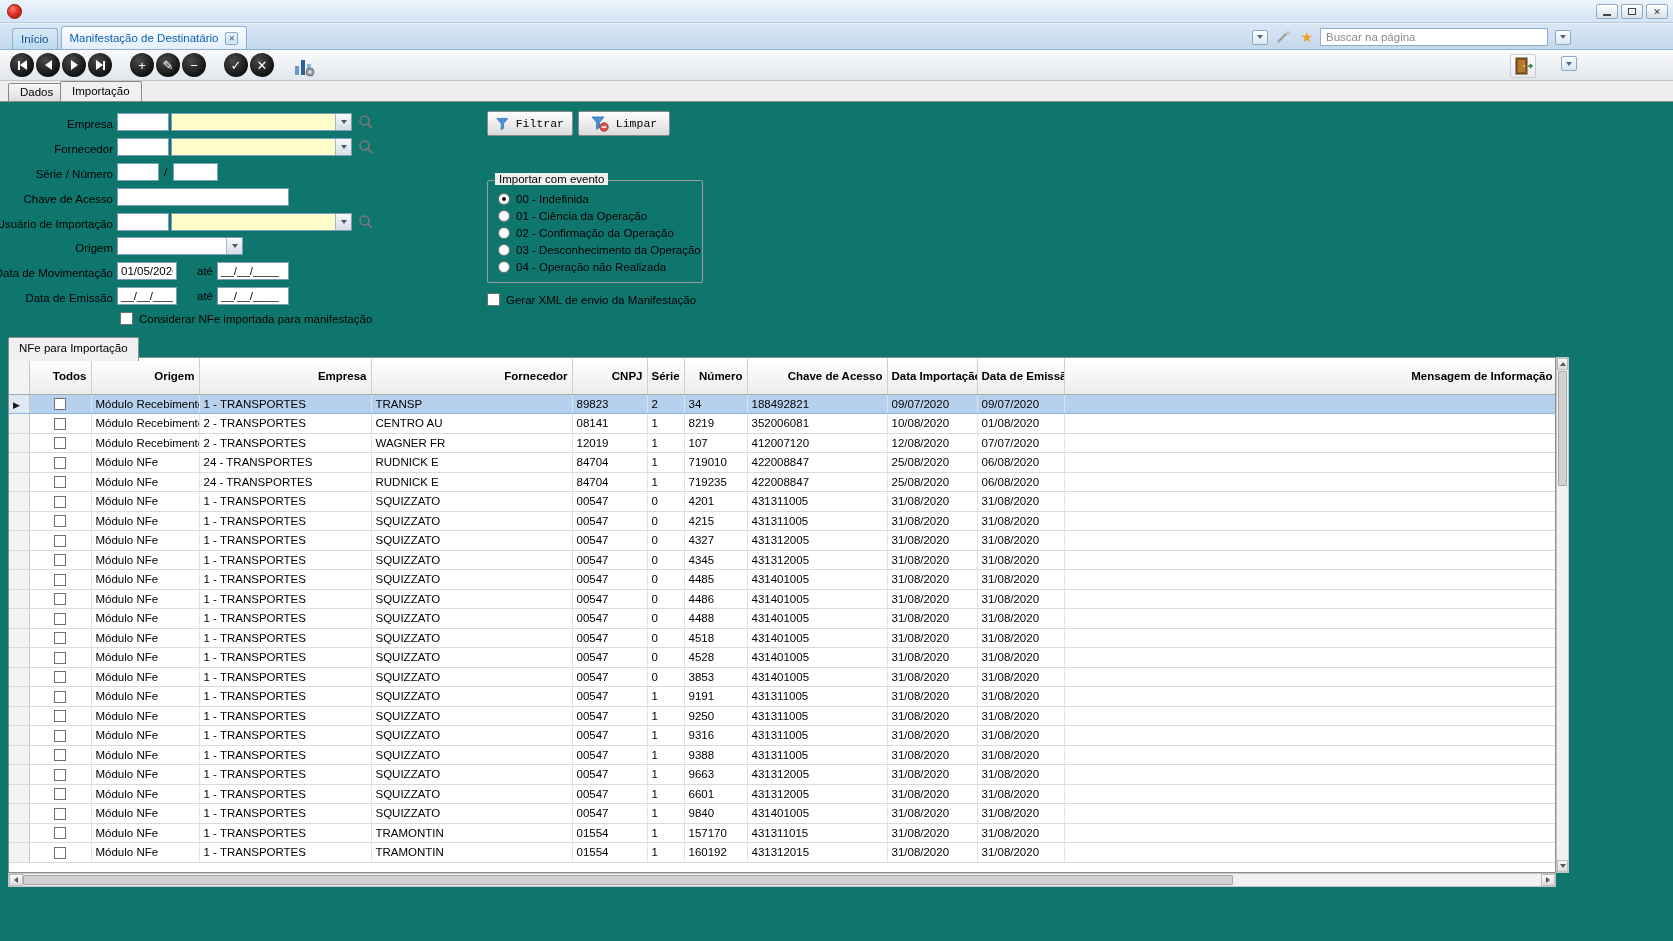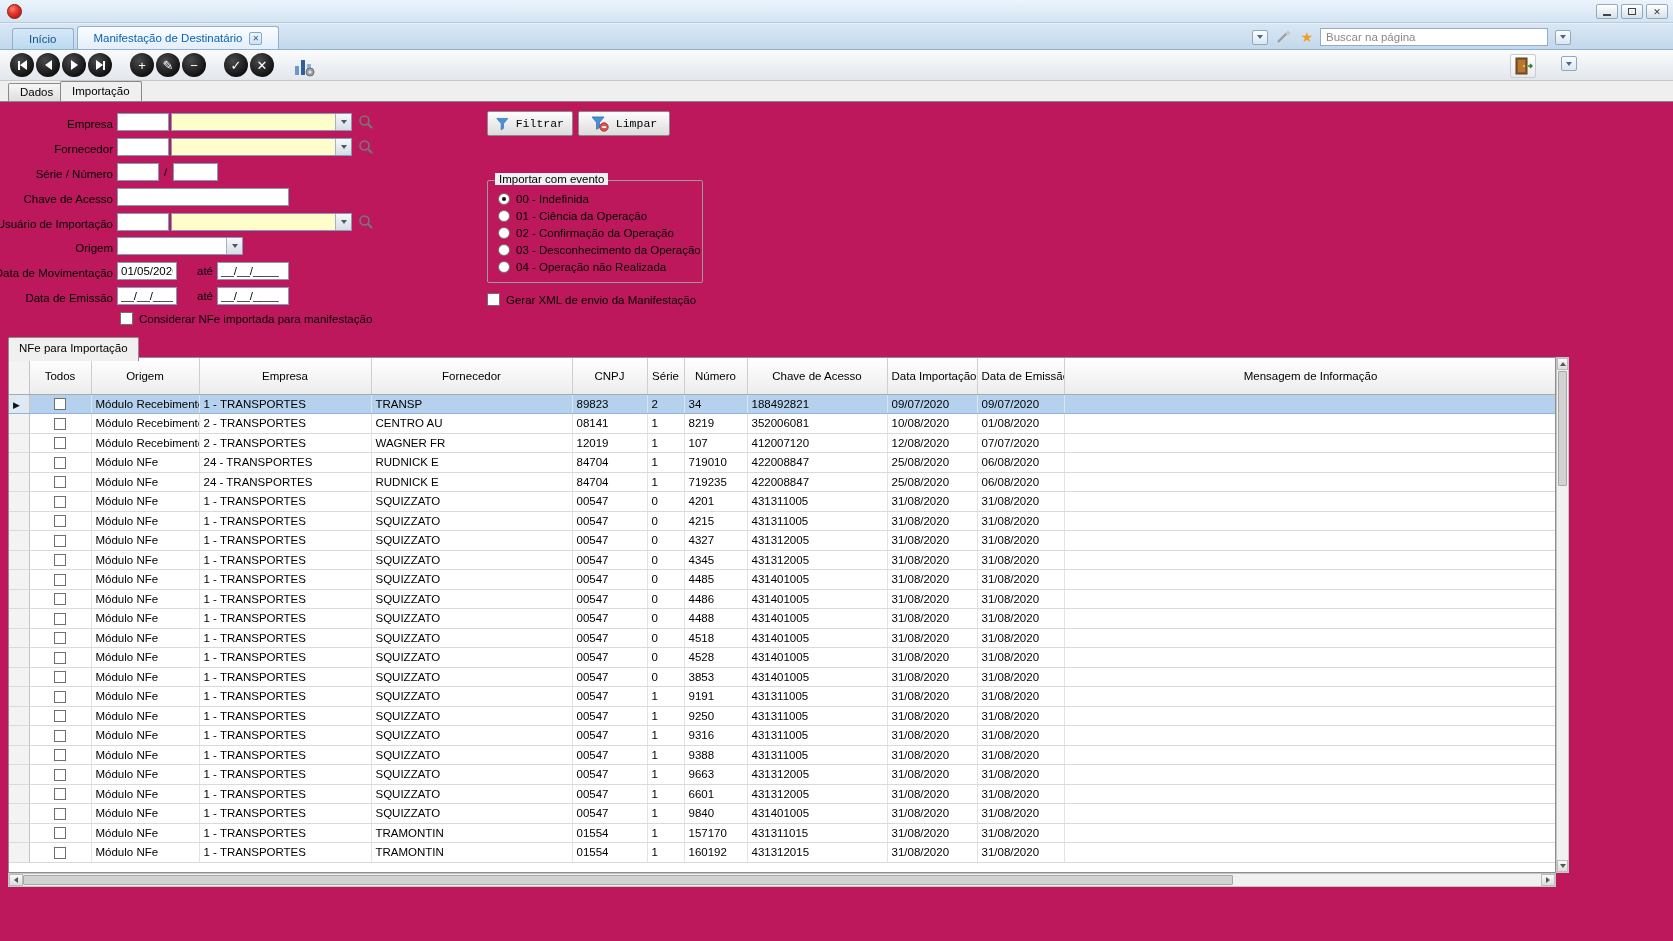--- a/index.html
+++ b/index.html
@@ -12,21 +12,21 @@
 .menu-items{display:flex;align-items:center;height:100%}
 .menu-item{padding:3px 9px;font-size:12px;cursor:default;white-space:nowrap}
 .win-controls{position:absolute;right:5px;top:4px;display:flex;gap:3px}
 .winbtn{width:22px;height:15px;border:1px solid #95a9bd;border-radius:2px;background:linear-gradient(#ffffff,#d7e0ea);display:flex;align-items:center;justify-content:center;font-size:9px;color:#333;cursor:pointer}
 .minglyph{width:8px;height:2px;background:#444;margin-top:7px}
 .maxglyph{width:8px;height:7px;border:1px solid #444}
 
 
 .tabbar{position:absolute;left:0;top:24px;width:1673px;height:26px;background:linear-gradient(#d9e7f5,#c3d8eb);border-bottom:1px solid #8fb0d0;z-index:4}
 .doc-tabs{position:absolute;left:12px;bottom:0;display:flex;align-items:flex-end;gap:3px}
-.doc-tab{display:flex;align-items:center;gap:7px;height:21px;padding:0 16px;border:1px solid #8fb0d0;border-bottom:none;border-radius:3px 3px 0 0;font-size:11.5px;color:#12508e;cursor:pointer;white-space:nowrap}
+.doc-tab{display:flex;align-items:center;gap:7px;height:21px;padding:0 8px;border:1px solid #8fb0d0;border-bottom:none;border-radius:3px 3px 0 0;font-size:11.5px;color:#12508e;cursor:pointer;white-space:nowrap}
 .doc-tab.inactive{background:linear-gradient(#d8e8f6,#badaf0)}
 .doc-tab.active{background:linear-gradient(#fbfdff,#e2eefa);height:23px;color:#0a62b4}
 .tabclose{width:13px;height:13px;border:1px solid #86a8c8;border-radius:2px;background:linear-gradient(#eef5fb,#cfe2f2);font-size:8px;line-height:11px;text-align:center;color:#35618e;cursor:pointer}
 .tab-right{position:absolute;right:102px;top:4px;display:flex;align-items:center;gap:7px}
 .sq-btn{width:16px;height:15px;border:1px solid #8fa8c2;border-radius:2px;background:linear-gradient(#fdfefe,#dbe6f0);display:flex;align-items:center;justify-content:center;color:#4a6a8a;cursor:pointer}
 .star{color:#f0a01e;font-size:14px;line-height:14px;cursor:pointer}
 .wand{display:flex;cursor:pointer}
 .searchbox{width:228px;height:18px;border:1px solid #93adc6;padding:0 5px;font-size:11.5px;font-family:inherit;color:#000;background:#fff}
 .searchbox::placeholder{color:#8a8a8a}
 
@@ -44,21 +44,21 @@
 .tri.r{border-top:5px solid transparent;border-bottom:5px solid transparent;border-left:7px solid currentColor}
 .tri.sm.l{border-top:3px solid transparent;border-bottom:3px solid transparent;border-right:4px solid currentColor;border-left:none}
 .tri.sm.r{border-top:3px solid transparent;border-bottom:3px solid transparent;border-left:4px solid currentColor;border-right:none}
 .tri.sm.d{border-left:3px solid transparent;border-right:3px solid transparent;border-top:4px solid currentColor;border-bottom:none}
 .tri.sm.u{border-left:3px solid transparent;border-right:3px solid transparent;border-bottom:4px solid currentColor;border-top:none}
 
 
 .subtabs{position:absolute;left:0;top:81px;width:1673px;height:20px;z-index:4}
 .subtab{position:absolute;bottom:0;height:18px;padding:0 11px;border:1px solid #898989;border-bottom:none;border-radius:2px 2px 0 0;background:linear-gradient(#f7f7f7,#dedede);font-size:11.5px;line-height:17px;cursor:pointer;white-space:nowrap}
 .subtab.active{height:20px;background:#f0f0f0;line-height:19px;z-index:5}
-.page{position:absolute;left:0;top:101px;width:1673px;height:840px;background:#be185d;border-top:1px solid #898989;z-index:1}
+.page{position:absolute;left:0;top:101px;width:1673px;height:840px;background:#0f766e;border-top:1px solid #898989;z-index:1}
 
 
 .flabel{position:absolute;right:1560px;white-space:nowrap;font-size:11.5px;line-height:18px}
 .tinput{position:absolute;height:18px;border:1px solid #7f9db9;background:#fff;font-family:inherit;font-size:11.5px;padding:0 3px;color:#000}
 .ycombo{position:absolute;height:18px;border:1px solid #7f9db9;background:#fffdc9;display:flex;cursor:pointer}
 .ycombo.white{background:#fff}
 .combo-text{flex:1}
 .carrow{width:16px;border-left:1px solid #9eb6cc;background:linear-gradient(#f8f8f8,#d6dde4);display:flex;align-items:center;justify-content:center;color:#445a70}
 .lookup{position:absolute;width:16px;height:16px;cursor:pointer}
 .slash{position:absolute;font-size:11.5px;line-height:18px}
@@ -70,21 +70,21 @@
 .gb-title{position:absolute;top:-8px;left:7px;background:#f0f0f0;padding:0 4px;font-size:11.5px;white-space:nowrap}
 #evento-options{padding-top:12px}
 .radio-row{display:flex;align-items:center;gap:6px;margin:0 0 5px 10px;font-size:11.5px;cursor:pointer;white-space:nowrap}
 .radio{width:12px;height:12px;border-radius:50%;border:1px solid #6f6f6f;background:#fff;position:relative;flex:0 0 auto}
 .radio.checked::after{content:"";position:absolute;left:3px;top:3px;width:4px;height:4px;border-radius:50%;background:#111}
 
 
 .gridtab{position:absolute;left:8px;top:235px;height:24px;padding:0 10px;border:1px solid #8e8e8e;border-bottom:none;border-radius:2px 2px 0 0;background:#f0f0f0;font-size:11.5px;line-height:20px;z-index:2;white-space:nowrap}
 .gridwrap{position:absolute;left:8px;top:255px;width:1548px;height:516px;border:1px solid #8e8e8e;background:#fff;overflow:hidden}
 #grid-table{border-collapse:collapse;table-layout:fixed;width:1546px}
-#grid-table th{height:36px;background:linear-gradient(#ffffff,#ececec);border-right:1px solid #cfcfcf;border-bottom:1px solid #ababab;font-weight:normal;font-size:11.5px;text-align:center;padding:0 4px;white-space:nowrap;overflow:hidden}
+#grid-table th{height:36px;background:linear-gradient(#ffffff,#ececec);border-right:1px solid #cfcfcf;border-bottom:1px solid #ababab;font-weight:bold;font-size:11.5px;text-align:right;padding:0 4px;white-space:nowrap;overflow:hidden}
 #grid-table td{height:19.5px;border-right:1px solid #e3e3e3;border-bottom:1px solid #dadada;font-size:11.5px;padding:0 4px;white-space:nowrap;overflow:hidden;background:#fff}
 #grid-table td.selcol,#grid-table th.selcol{background:#f3f3f3;border-right:1px solid #c4c4c4;padding:0}
 #grid-table td.ckcol{text-align:center}
 #grid-table tr.selected td{background:#b5d1ed;border-bottom-color:#8fb4dd}
 #grid-table tr.selected td.selcol{background:#dfe9f4}
 .rowarrow{font-size:9px;color:#111;padding-left:4px}
 .gridcheck{display:inline-block;width:12px;height:12px;border:1px solid #707070;background:#fff;vertical-align:middle}
 
 
 .vscroll{position:absolute;left:1556px;top:255px;width:13px;height:516px;background:#f1f1f1;border:1px solid #c6c6c6}

